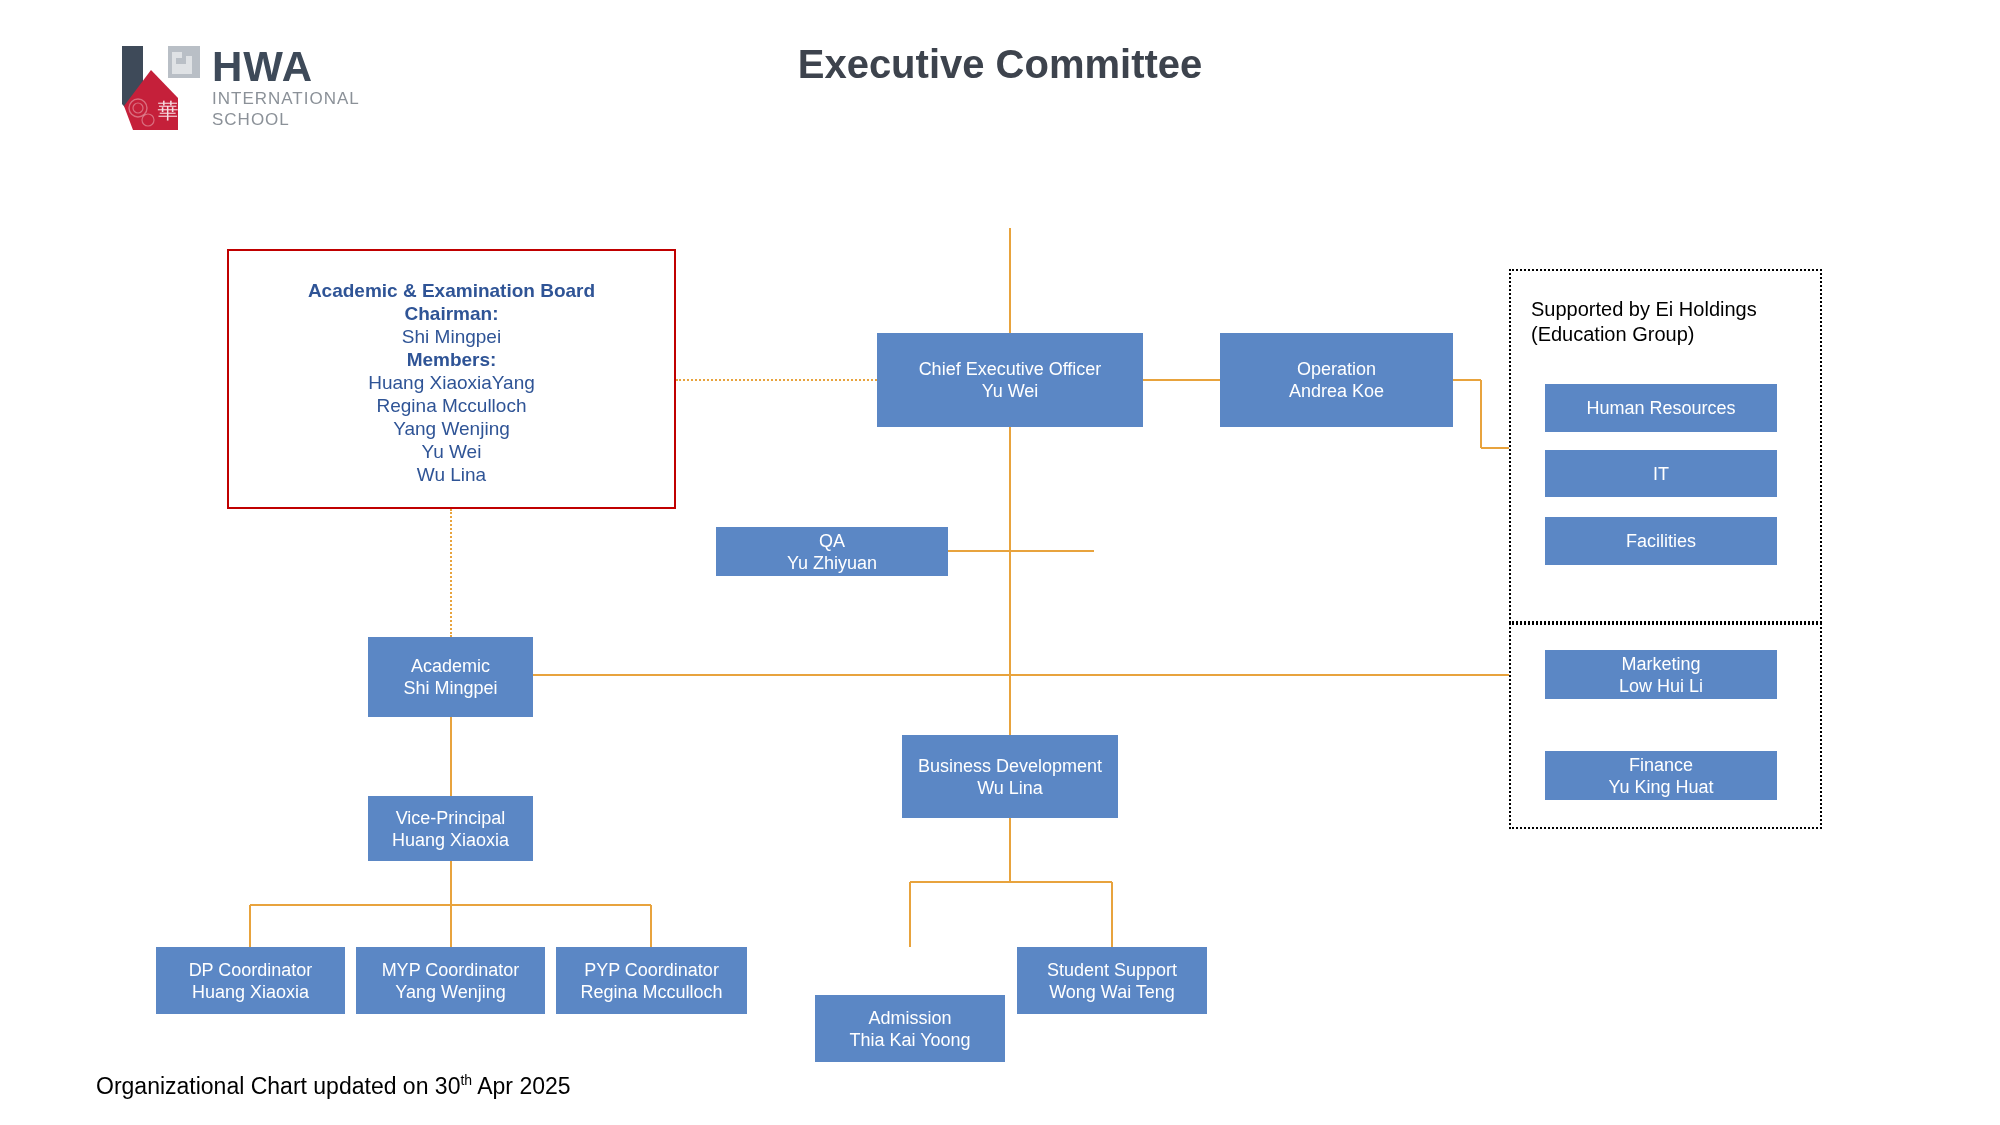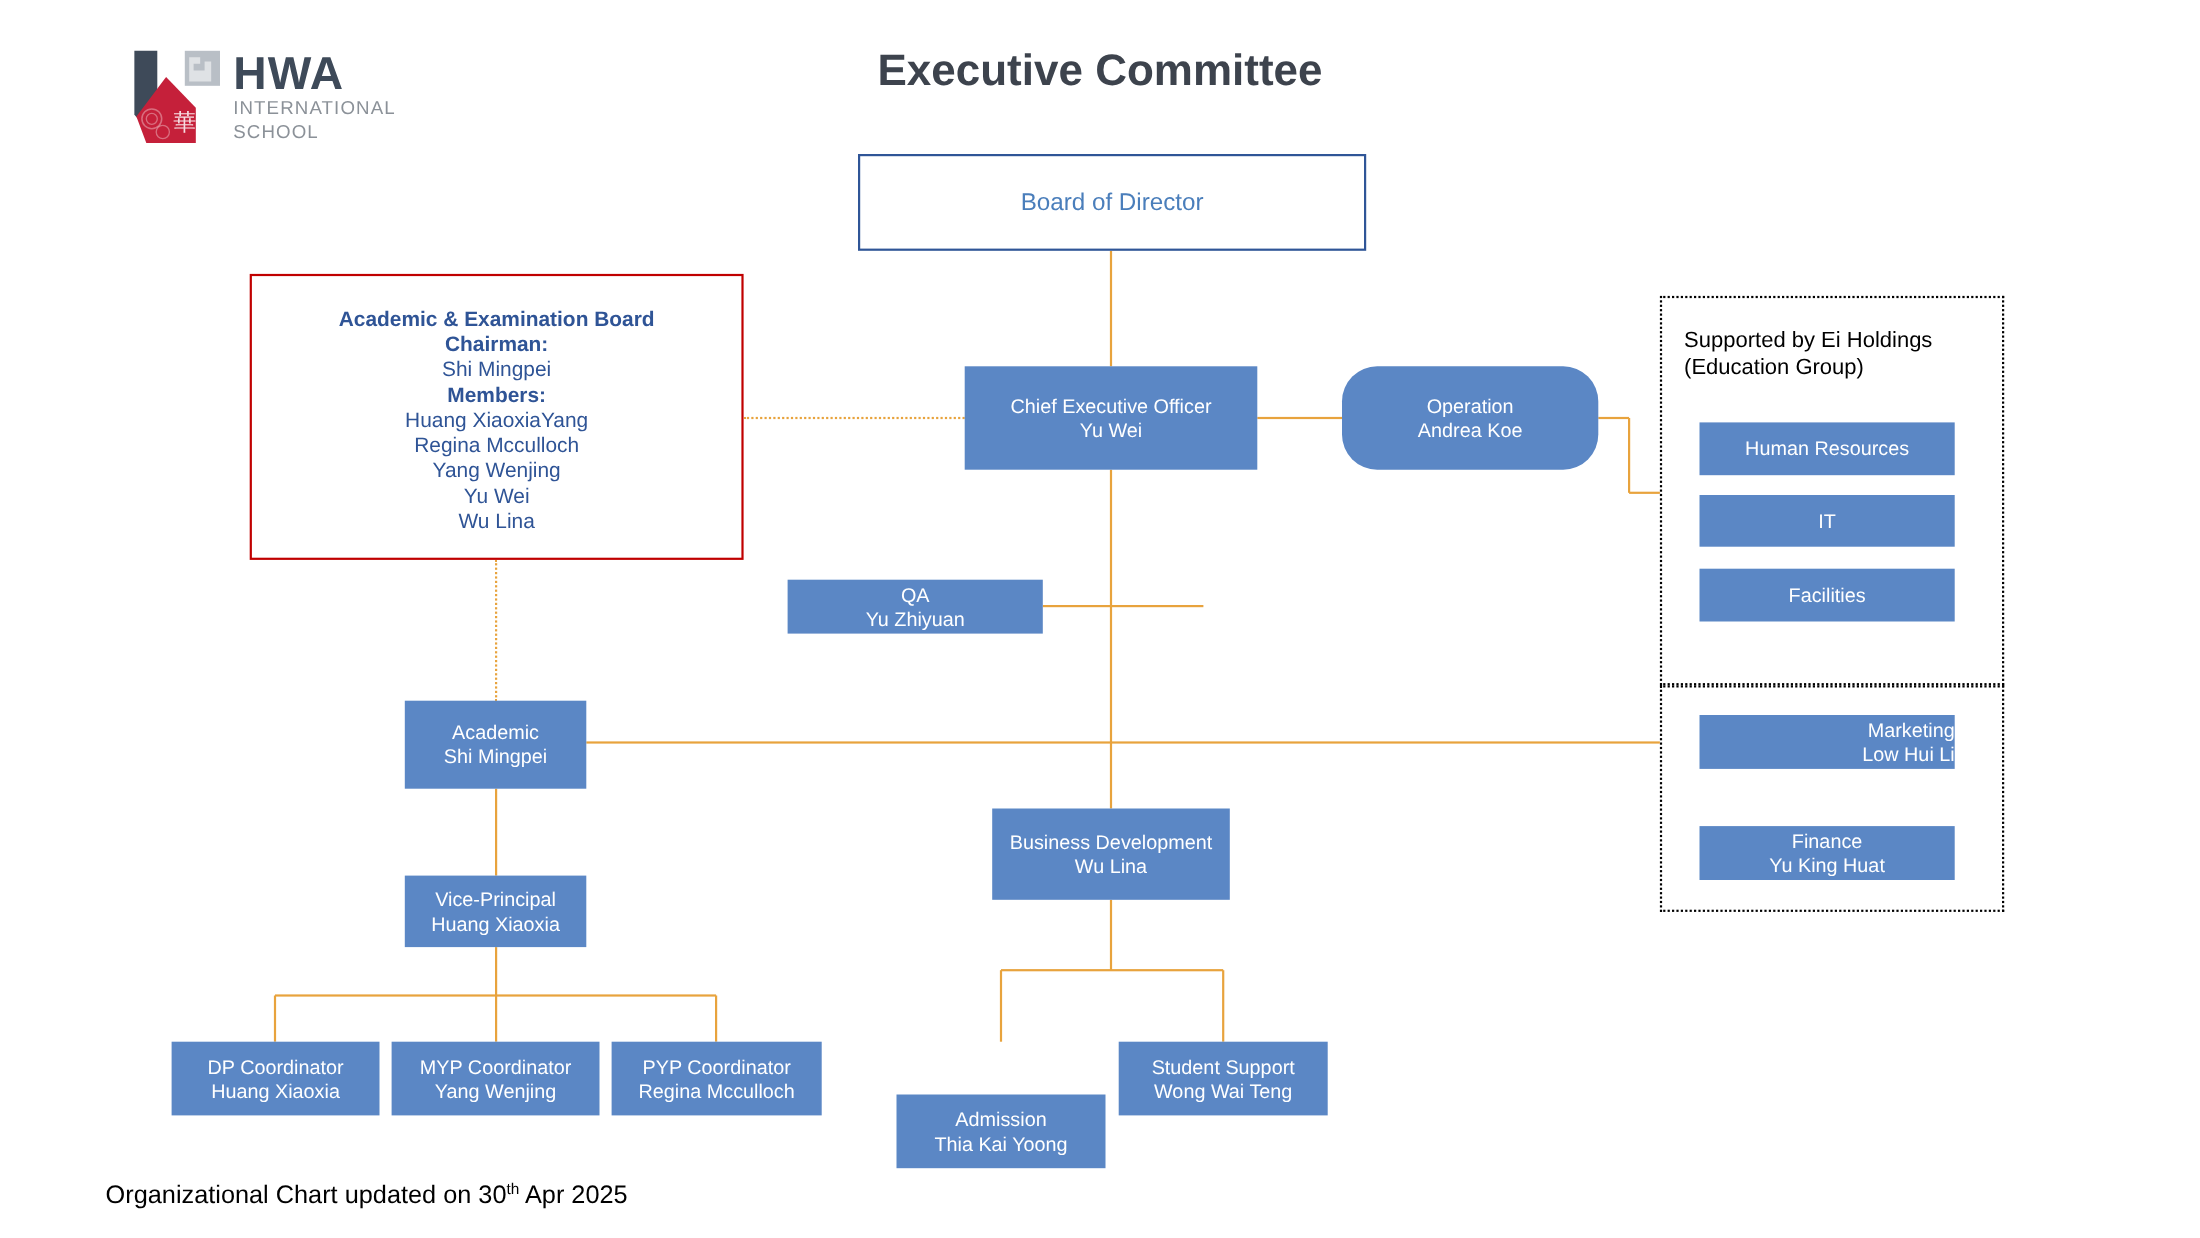--- a/index.html
+++ b/index.html
@@ -81,60 +81,57 @@
       <div class="conn v" style="left: 450px; top: 861px; height: 86px;"></div>
       <div class="conn h" style="left: 250px; top: 904px; width: 401px;"></div>
       <div class="conn v" style="left: 249px; top: 905px; height: 42px;"></div>
       <div class="conn v" style="left: 650px; top: 905px; height: 42px;"></div>
       <div class="conn v" style="left: 1009px; top: 818px; height: 64px;"></div>
       <div class="conn h" style="left: 910px; top: 881px; width: 202px;"></div>
       <div class="conn v" style="left: 909px; top: 882px; height: 65px;"></div>
       <div class="conn v" style="left: 1111px; top: 882px; height: 65px;"></div>
       <div class="conn h dotted" style="left: 676px; top: 379px; width: 201px;"></div>
       <div class="conn v dotted" style="left: 450px; top: 509px; height: 128px;"></div>
-      <div class="node outline-navy" style="left: 780px; top: 140px; width: 462px; height: 88px;">
-        <div>Board of Director</div>
-      </div>
       <div class="node outline-red" style="left: 227px; top: 249px; width: 449px; height: 260px;">
         <div class="bold">Academic &amp; Examination Board</div>
         <div class="bold">Chairman:</div>
         <div>Shi Mingpei</div>
         <div class="bold">Members:</div>
         <div>Huang XiaoxiaYang</div>
         <div>Regina Mcculloch</div>
         <div>Yang Wenjing</div>
         <div>Yu Wei</div>
         <div>Wu Lina</div>
       </div>
       <div class="node blue" style="left: 877px; top: 333px; width: 266px; height: 94px;">
         <div>Chief Executive Officer</div>
         <div>Yu Wei</div>
       </div>
-      <div class="node blue" style="left: 1220px; top: 333px; width: 233px; height: 94px; border-radius: 32px;">
+      <div class="node blue" style="left: 1220px; top: 333px; width: 233px; height: 94px;">
         <div>Operation</div>
         <div>Andrea Koe</div>
       </div>
       <div class="node blue" style="left: 1545px; top: 384px; width: 232px; height: 48px;">
         <div>Human Resources</div>
       </div>
       <div class="node blue" style="left: 1545px; top: 450px; width: 232px; height: 47px;">
         <div>IT</div>
       </div>
       <div class="node blue" style="left: 1545px; top: 517px; width: 232px; height: 48px;">
         <div>Facilities</div>
       </div>
       <div class="node blue" style="left: 716px; top: 527px; width: 232px; height: 49px;">
         <div>QA</div>
         <div>Yu Zhiyuan</div>
       </div>
       <div class="node blue" style="left: 368px; top: 637px; width: 165px; height: 80px;">
         <div>Academic</div>
         <div>Shi Mingpei</div>
       </div>
-      <div class="node blue" style="left: 1545px; top: 650px; width: 232px; height: 49px; align-items: flex-end;">
+      <div class="node blue" style="left: 1545px; top: 650px; width: 232px; height: 49px;">
         <div>Marketing</div>
         <div>Low Hui Li</div>
       </div>
       <div class="node blue" style="left: 902px; top: 735px; width: 216px; height: 83px;">
         <div>Business Development</div>
         <div>Wu Lina</div>
       </div>
       <div class="node blue" style="left: 1545px; top: 751px; width: 232px; height: 49px;">
         <div>Finance</div>
         <div>Yu King Huat</div>

